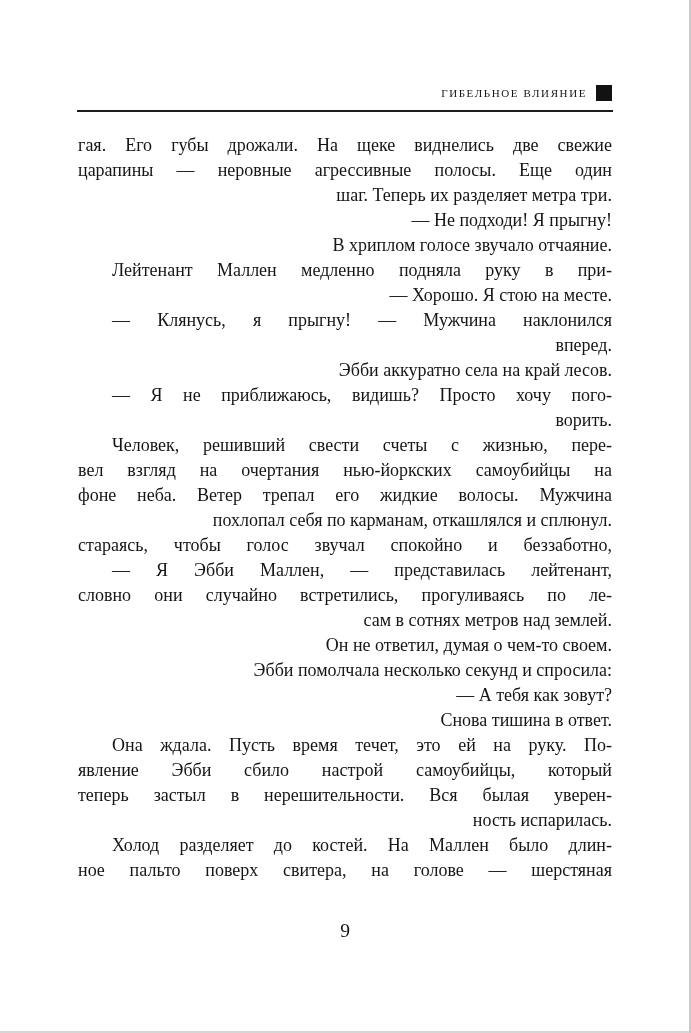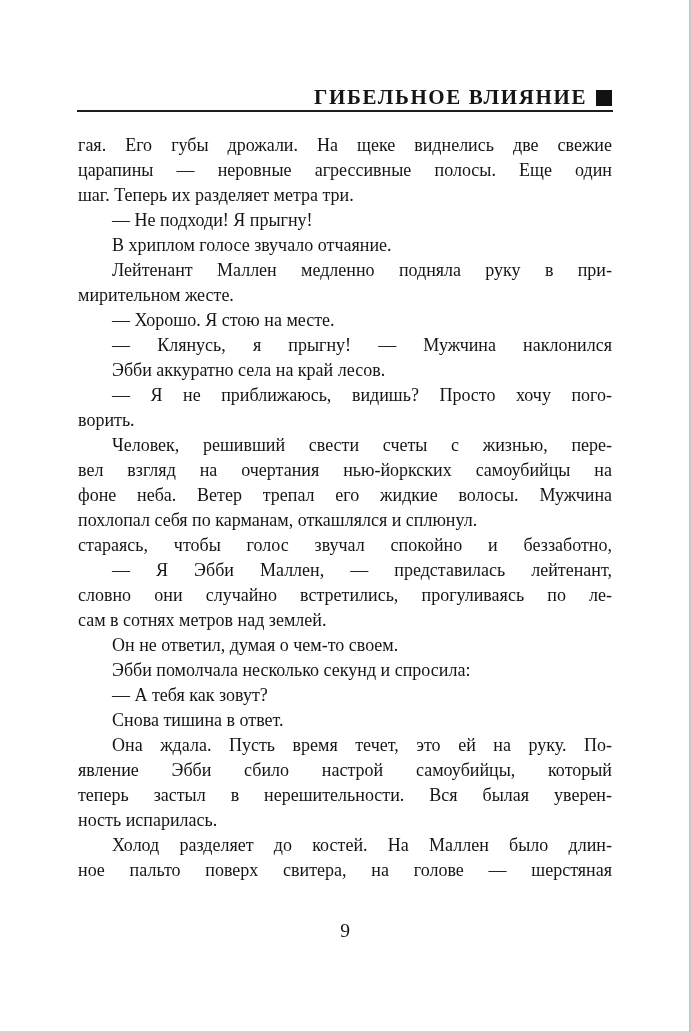--- a/index.html
+++ b/index.html
@@ -21,22 +21,22 @@
     position: absolute;
     top: 85px;
     left: 78px;
     width: 534px;
     display: flex;
     align-items: center;
     justify-content: flex-end;
     gap: 9px;
   }
   .head-title {
-    font-weight: bold;
-    font-size: 21px;
+    font-weight: normal;
+    font-size: 11px;
     letter-spacing: 1.6px;
     white-space: nowrap;
   }
   .head-square {
     width: 16px;
     height: 16px;
     background: #121212;
     flex: 0 0 auto;
   }
   .head-rule {
@@ -48,21 +48,21 @@
   }
   .text-block {
     position: absolute;
     top: 133px;
     left: 78px;
     width: 534px;
     font-size: 18px;
     line-height: 25px;
   }
   .line {
-    text-align: left;
+    text-align: right;
   }
   .line.fill {
     text-align: justify;
     text-align-last: justify;
   }
   .line.indent {
     text-indent: 34px;
   }
   .folio {
     position: absolute;
@@ -85,23 +85,23 @@
 
   <div class="head-rule"></div>
 
   <main class="text-block">
       <div class="line fill">гая. Его губы дрожали. На щеке виднелись две свежие</div>
       <div class="line fill">царапины — неровные агрессивные полосы. Еще один</div>
       <div class="line">шаг. Теперь их разделяет метра три.</div>
       <div class="line indent">— Не подходи! Я прыгну!</div>
       <div class="line indent">В хриплом голосе звучало отчаяние.</div>
       <div class="line indent fill">Лейтенант Маллен медленно подняла руку в при-</div>
-      <div class="line">мирительном жесте.</div>
       <div class="line indent">— Хорошо. Я стою на месте.</div>
       <div class="line indent fill">— Клянусь, я прыгну! — Мужчина наклонился</div>
+      <div class="line">вперед.</div>
       <div class="line indent">Эбби аккуратно села на край лесов.</div>
       <div class="line indent fill">— Я не приближаюсь, видишь? Просто хочу пого-</div>
       <div class="line">ворить.</div>
       <div class="line indent fill">Человек, решивший свести счеты с жизнью, пере-</div>
       <div class="line fill">вел взгляд на очертания нью-йоркских самоубийцы на</div>
       <div class="line fill">фоне неба. Ветер трепал его жидкие волосы. Мужчина</div>
       <div class="line">похлопал себя по карманам, откашлялся и сплюнул.</div>
       <div class="line fill">стараясь, чтобы голос звучал спокойно и беззаботно,</div>
       <div class="line indent fill">— Я Эбби Маллен, — представилась лейтенант,</div>
       <div class="line fill">словно они случайно встретились, прогуливаясь по ле-</div>

